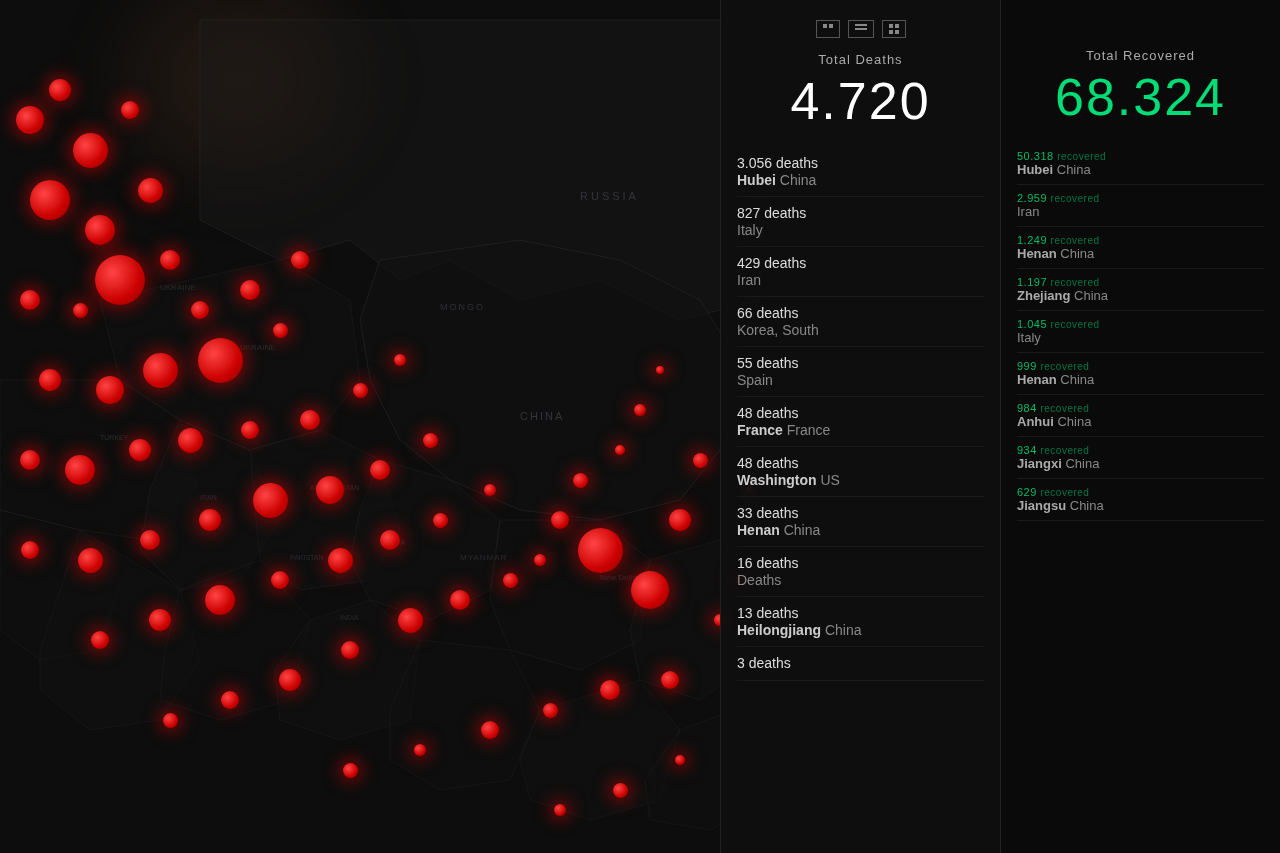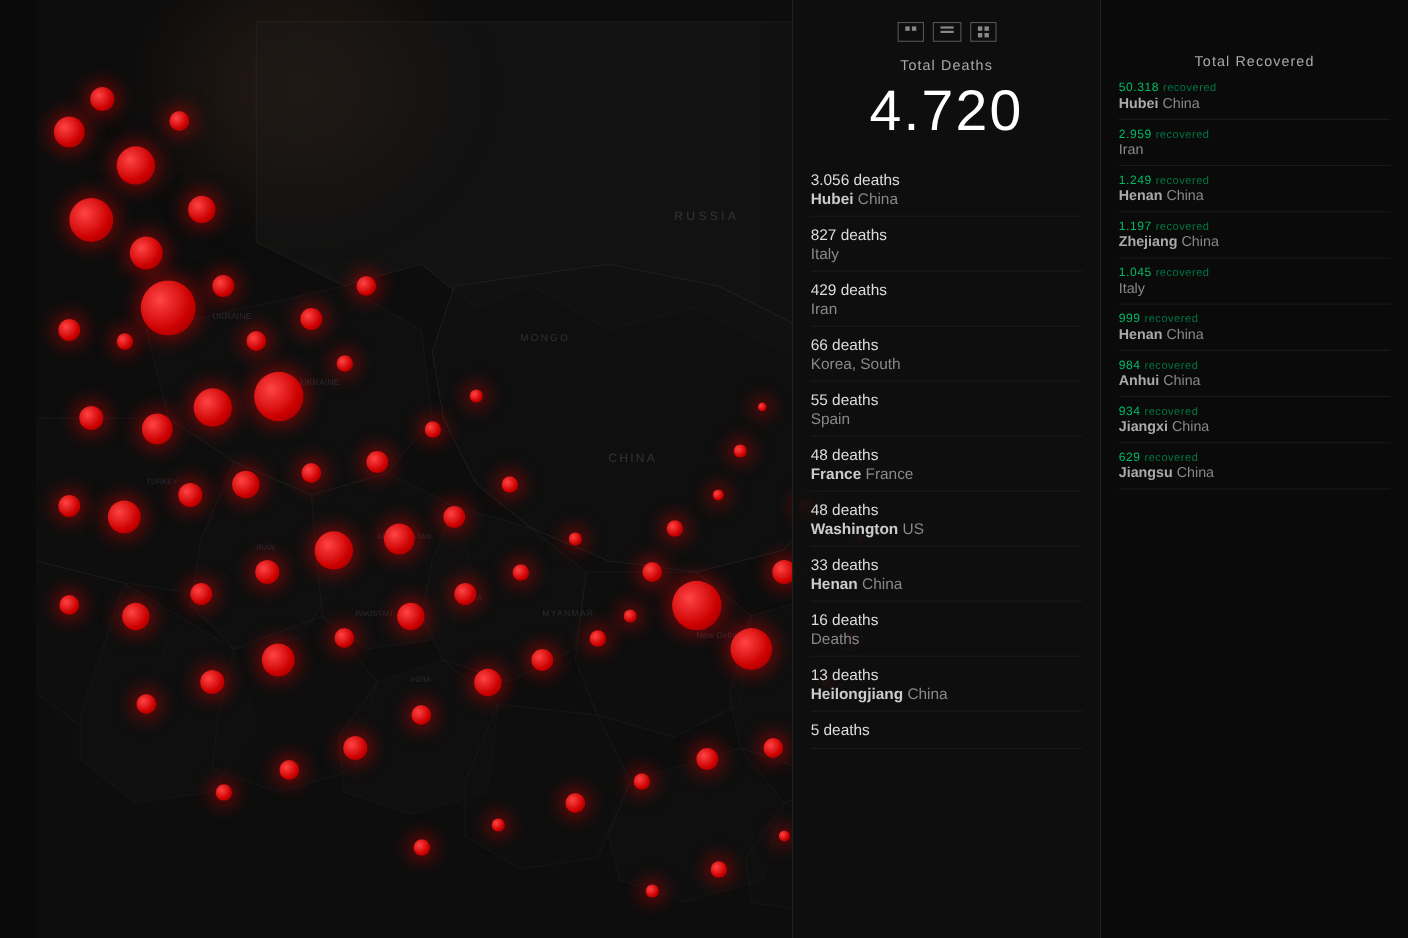--- a/index.html
+++ b/index.html
@@ -13,21 +13,20 @@
     }
 
     
     .map-bg {
       position: absolute;
       left: 0; top: 0;
       width: 780px;
       height: 853px;
       background: #0d0d0d;
       overflow: hidden;
-      margin-left: 33px;
     }
 
     
     .map-svg {
       position: absolute;
       left: 0; top: 0;
       width: 100%;
       height: 100%;
       opacity: 0.6;
     }
@@ -321,29 +320,30 @@
     </div>
       <div class="death-item">
       <div class="death-count">16 deaths</div>
       <div class="death-location">Deaths</div>
     </div>
       <div class="death-item">
       <div class="death-count">13 deaths</div>
       <div class="death-location"><strong>Heilongjiang</strong> China</div>
     </div>
       <div class="death-item">
-      <div class="death-count">5 deaths</div>
+      <div class="death-count">3 deaths</div>
       <div class="death-location"></div>
     </div>
     </div>
 </div>
 
 <div class="panel-recovered">
   <div style="height:28px;"></div>
   <div class="panel-title">Total Recovered</div>
+  <div class="panel-total green">68.324</div>
 
   <div id="recovered-list">
       <div class="recovered-item">
       <div class="recovered-count">50.318 <span>recovered</span></div>
       <div class="recovered-location"><strong>Hubei</strong> China</div>
     </div>
       <div class="recovered-item">
       <div class="recovered-count">2.959 <span>recovered</span></div>
       <div class="recovered-location">Iran</div>
     </div>

